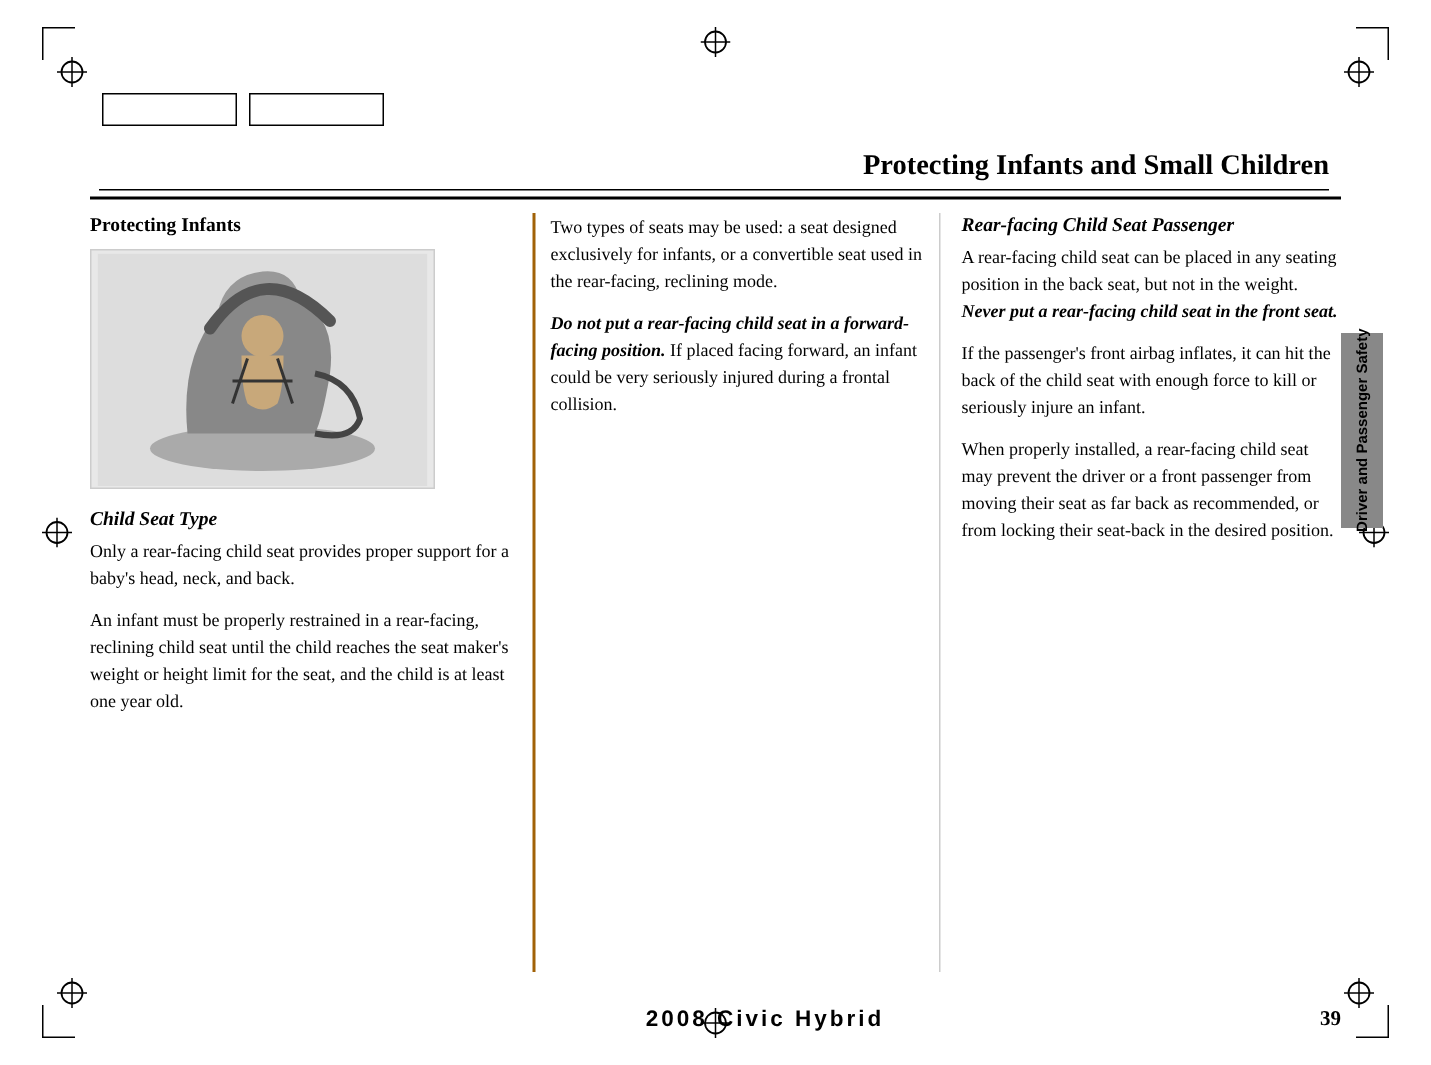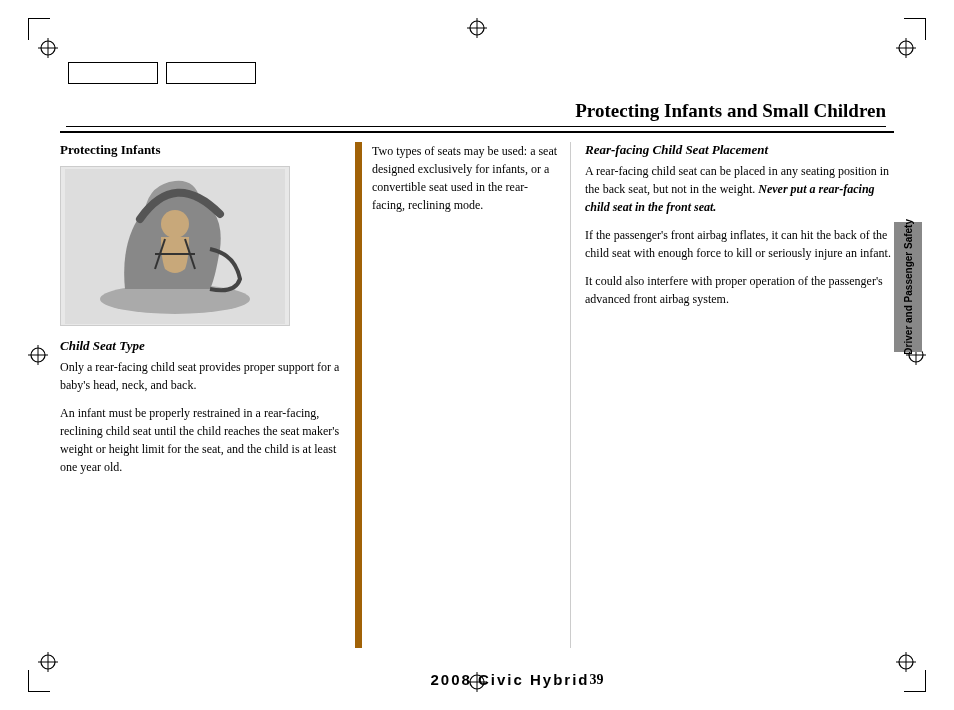--- a/index.html
+++ b/index.html
@@ -140,24 +140,24 @@
     }
 
     .body-text {
       font-size: 12px;
       line-height: 1.5;
       margin-bottom: 10px;
     }
 
     
     .mid-col {
-      width: 216px;
+      width: 272px;
       flex-shrink: 0;
       padding: 0 10px;
-      border-left: 7px solid #a16207;
+      border-left: 2px solid #a16207;
       border-right: 1px solid #ccc;
     }
 
     
     .right-col {
       flex: 1;
       padding-left: 14px;
       position: relative;
     }
 
@@ -190,21 +190,21 @@
     }
 
     
     .footer {
       position: absolute;
       bottom: 22px;
       left: 60px;
       right: 60px;
       display: flex;
       align-items: center;
-      justify-content: center;
+      justify-content: space-between;
       font-size: 14px;
     }
 
     .footer-center {
       font-family: Arial, sans-serif;
       font-size: 15px;
       letter-spacing: 2px;
       font-weight: bold;
     }
 
@@ -329,35 +329,39 @@
         </svg>
       </div>
 
       <div class="subsection-heading">Child Seat Type</div>
       <div class="body-text">Only a rear-facing child seat provides proper support for a baby's head, neck, and back.</div>
       <div class="body-text">An infant must be properly restrained in a rear-facing, reclining child seat until the child reaches the seat maker's weight or height limit for the seat, and the child is at least one year old.</div>
     </div>
 
     <div class="mid-col">
       <div class="body-text">Two types of seats may be used: a seat designed exclusively for infants, or a convertible seat used in the rear-facing, reclining mode.</div>
+      <div class="body-text">
+        <span class="bold-italic-text">Do not put a rear-facing child seat in a forward-facing position.</span>
+        <span>If placed facing forward, an infant could be very seriously injured during a frontal collision.</span>
+      </div>
     </div>
 
     <div class="right-col">
 
       <div class="side-tab">
         <span class="side-tab-text">Driver and Passenger Safety</span>
       </div>
 
-      <div class="subsection-heading">Rear-facing Child Seat Placement</div>
+      <div class="subsection-heading">Rear-facing Child Seat Passenger</div>
       <div class="body-text">
         <span>A rear-facing child seat can be placed in any seating position in the back seat, but not in the weight.</span>
         <span class="never-bold">Never put a rear-facing child seat in the front seat.</span>
       </div>
       <div class="body-text">If the passenger's front airbag inflates, it can hit the back of the child seat with enough force to kill or seriously injure an infant.</div>
-      <div class="body-text">It could also interfere with proper operation of the passenger's advanced front airbag system.</div>
+      <div class="body-text">When properly installed, a rear-facing child seat may prevent the driver or a front passenger from moving their seat as far back as recommended, or from locking their seat-back in the desired position.</div>
     </div>
 
   </div>
 
   <div class="footer">
     <div style="width:80px;"></div>
     <div class="footer-center">2008  Civic  Hybrid</div>
     <div class="footer-page">39</div>
   </div>
 

